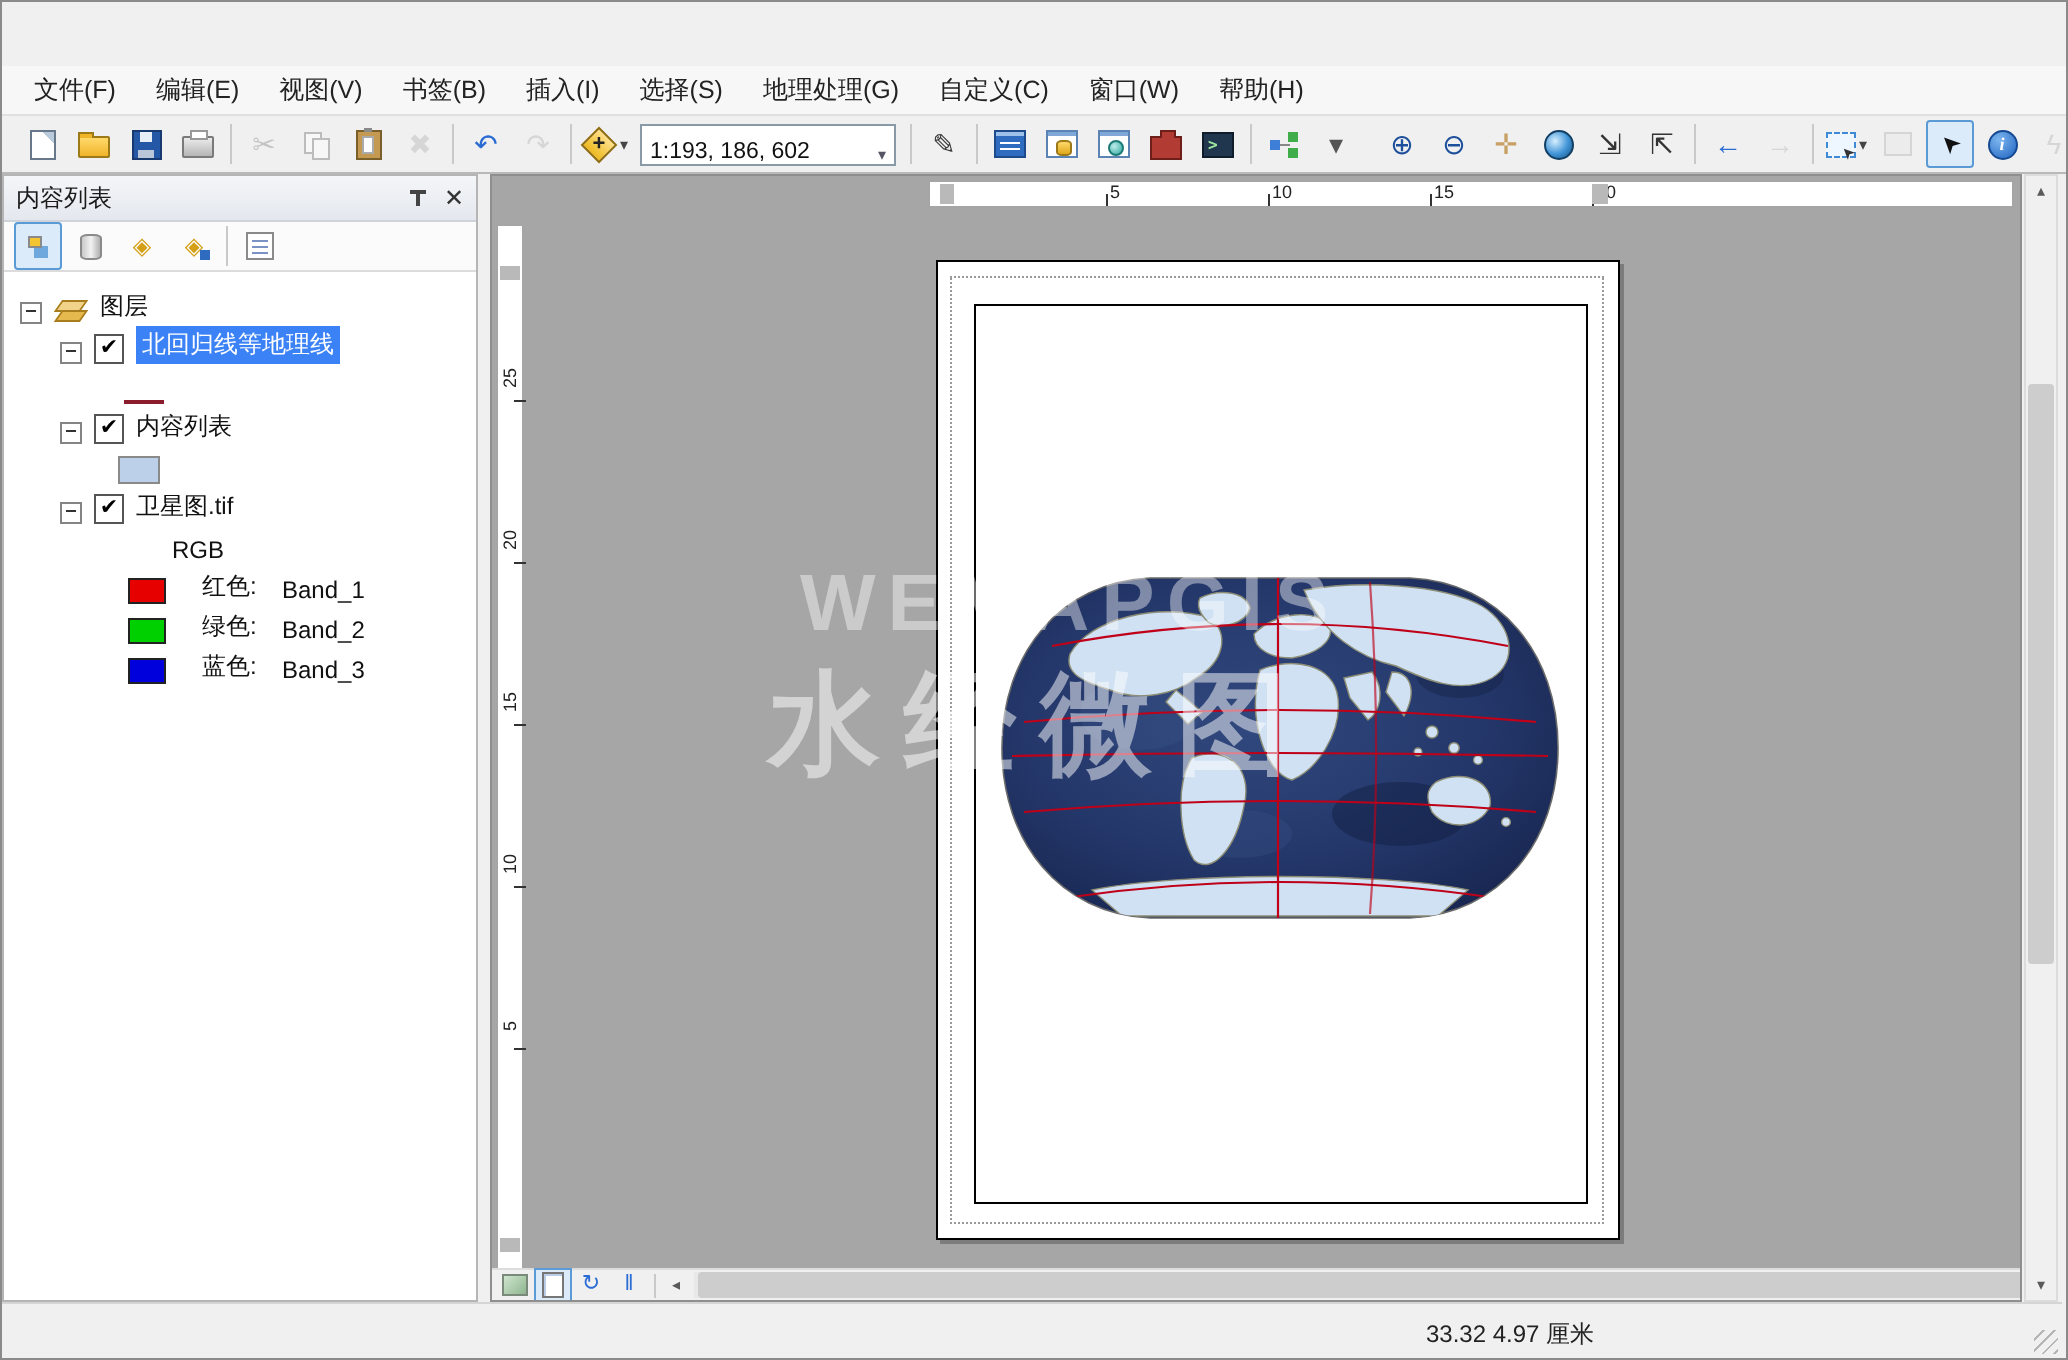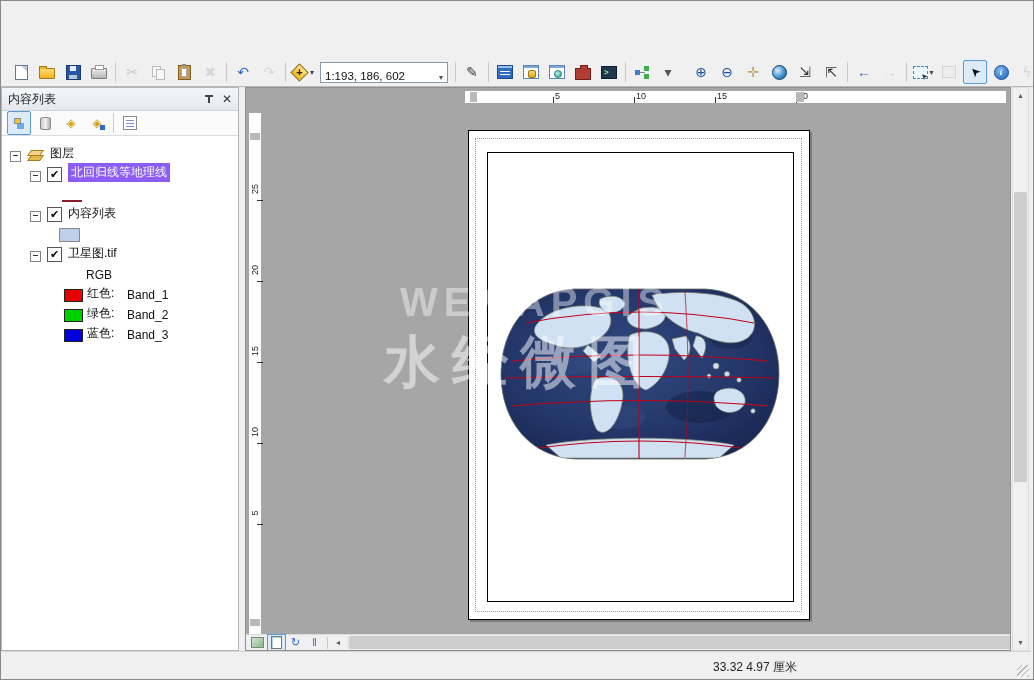--- a/index.html
+++ b/index.html
@@ -118,25 +118,25 @@
   .trow{height:20px;display:flex;align-items:flex-end;}
   .expbox{width:9px;height:9px;border:1px solid #848484;background:#fff;position:relative;flex:0 0 auto;}
   .expbox::after{content:"";position:absolute;left:2px;top:3px;width:5px;height:1px;background:#333;}
   .cbox{width:13px;height:13px;border:1px solid #555;background:#fff;margin-left:6px;flex:0 0 auto;display:flex;
         align-items:center;justify-content:center;font-size:11px;color:#000;line-height:1;}
   .s-layers{position:relative;width:17px;height:12px;margin-left:6px;flex:0 0 auto;}
   .s-layers::before,.s-layers::after{content:"";position:absolute;left:2px;width:11px;height:4px;background:#f2d38a;
         border:1px solid #a87d1e;transform:skewX(-35deg);}
   .s-layers::before{top:0;} .s-layers::after{top:5px;background:#e6b94f;}
   .rlabel{margin-left:6px;white-space:nowrap;}
-  .rlabel.sel{background:#8b5cf6;color:#fff;padding:1px 3px;}
+  .rlabel.sel{background:#3b82f6;color:#fff;padding:1px 3px;}
   .sym-line{width:20px;border-top:2px solid #8b1c2c;margin-left:60px;}
   .sym-poly{width:19px;height:12px;background:#bcd0ea;border:1px solid #8a8a8a;margin-left:57px;}
   .sym-sw{width:17px;height:11px;border:1px solid #222;margin-left:62px;flex:0 0 auto;}
-  .chan{margin-left:4px;width:40px;}
+  .chan{margin-left:18px;width:40px;}
   .band{white-space:nowrap;}
   .rgbtext{margin-left:84px;}
 
   
   #splitter{position:absolute;left:238px;top:86px;width:6px;bottom:28px;background:#f0f0f0;}
   #canvas{position:absolute;left:244px;top:86px;width:766px;bottom:28px;background:#a6a6a6;overflow:hidden;
           border:1px solid #8f8f8f;box-sizing:border-box;}
   .rulertop{position:absolute;left:218px;top:2px;width:543px;height:14px;background:#fff;border:1px solid #a5a5a5;box-sizing:border-box;}
   .rulerleft{position:absolute;left:2px;top:24px;width:14px;height:530px;background:#fff;border:1px solid #a5a5a5;box-sizing:border-box;}
   .tick-t{position:absolute;bottom:0;width:1px;height:6px;background:#333;}
@@ -176,20 +176,32 @@
   #coords{position:absolute;left:712px;top:7px;font-size:12px;color:#222;}
   #grip{position:absolute;right:2px;bottom:2px;width:12px;height:12px;
         background:repeating-linear-gradient(135deg,transparent 0 3px,#b5b5b5 3px 4px);}
 </style>
 </head>
 <body>
 
 <div id="app">
 
 
+  <div id="menubar">
+      <span class="menuitem">文件(F)</span>
+      <span class="menuitem">编辑(E)</span>
+      <span class="menuitem">视图(V)</span>
+      <span class="menuitem">书签(B)</span>
+      <span class="menuitem">插入(I)</span>
+      <span class="menuitem">选择(S)</span>
+      <span class="menuitem">地理处理(G)</span>
+      <span class="menuitem">自定义(C)</span>
+      <span class="menuitem">窗口(W)</span>
+      <span class="menuitem">帮助(H)</span>
+    </div>
 
   <div id="toolbar">
     <span class="grip"></span>
     <span id="tb-standard" style="display:flex;align-items:center;">
         <span class="tbtn">
           <span class="ticon s-new"></span>
         </span>
         <span class="tbtn">
           <span class="ticon s-open"></span>
         </span>

